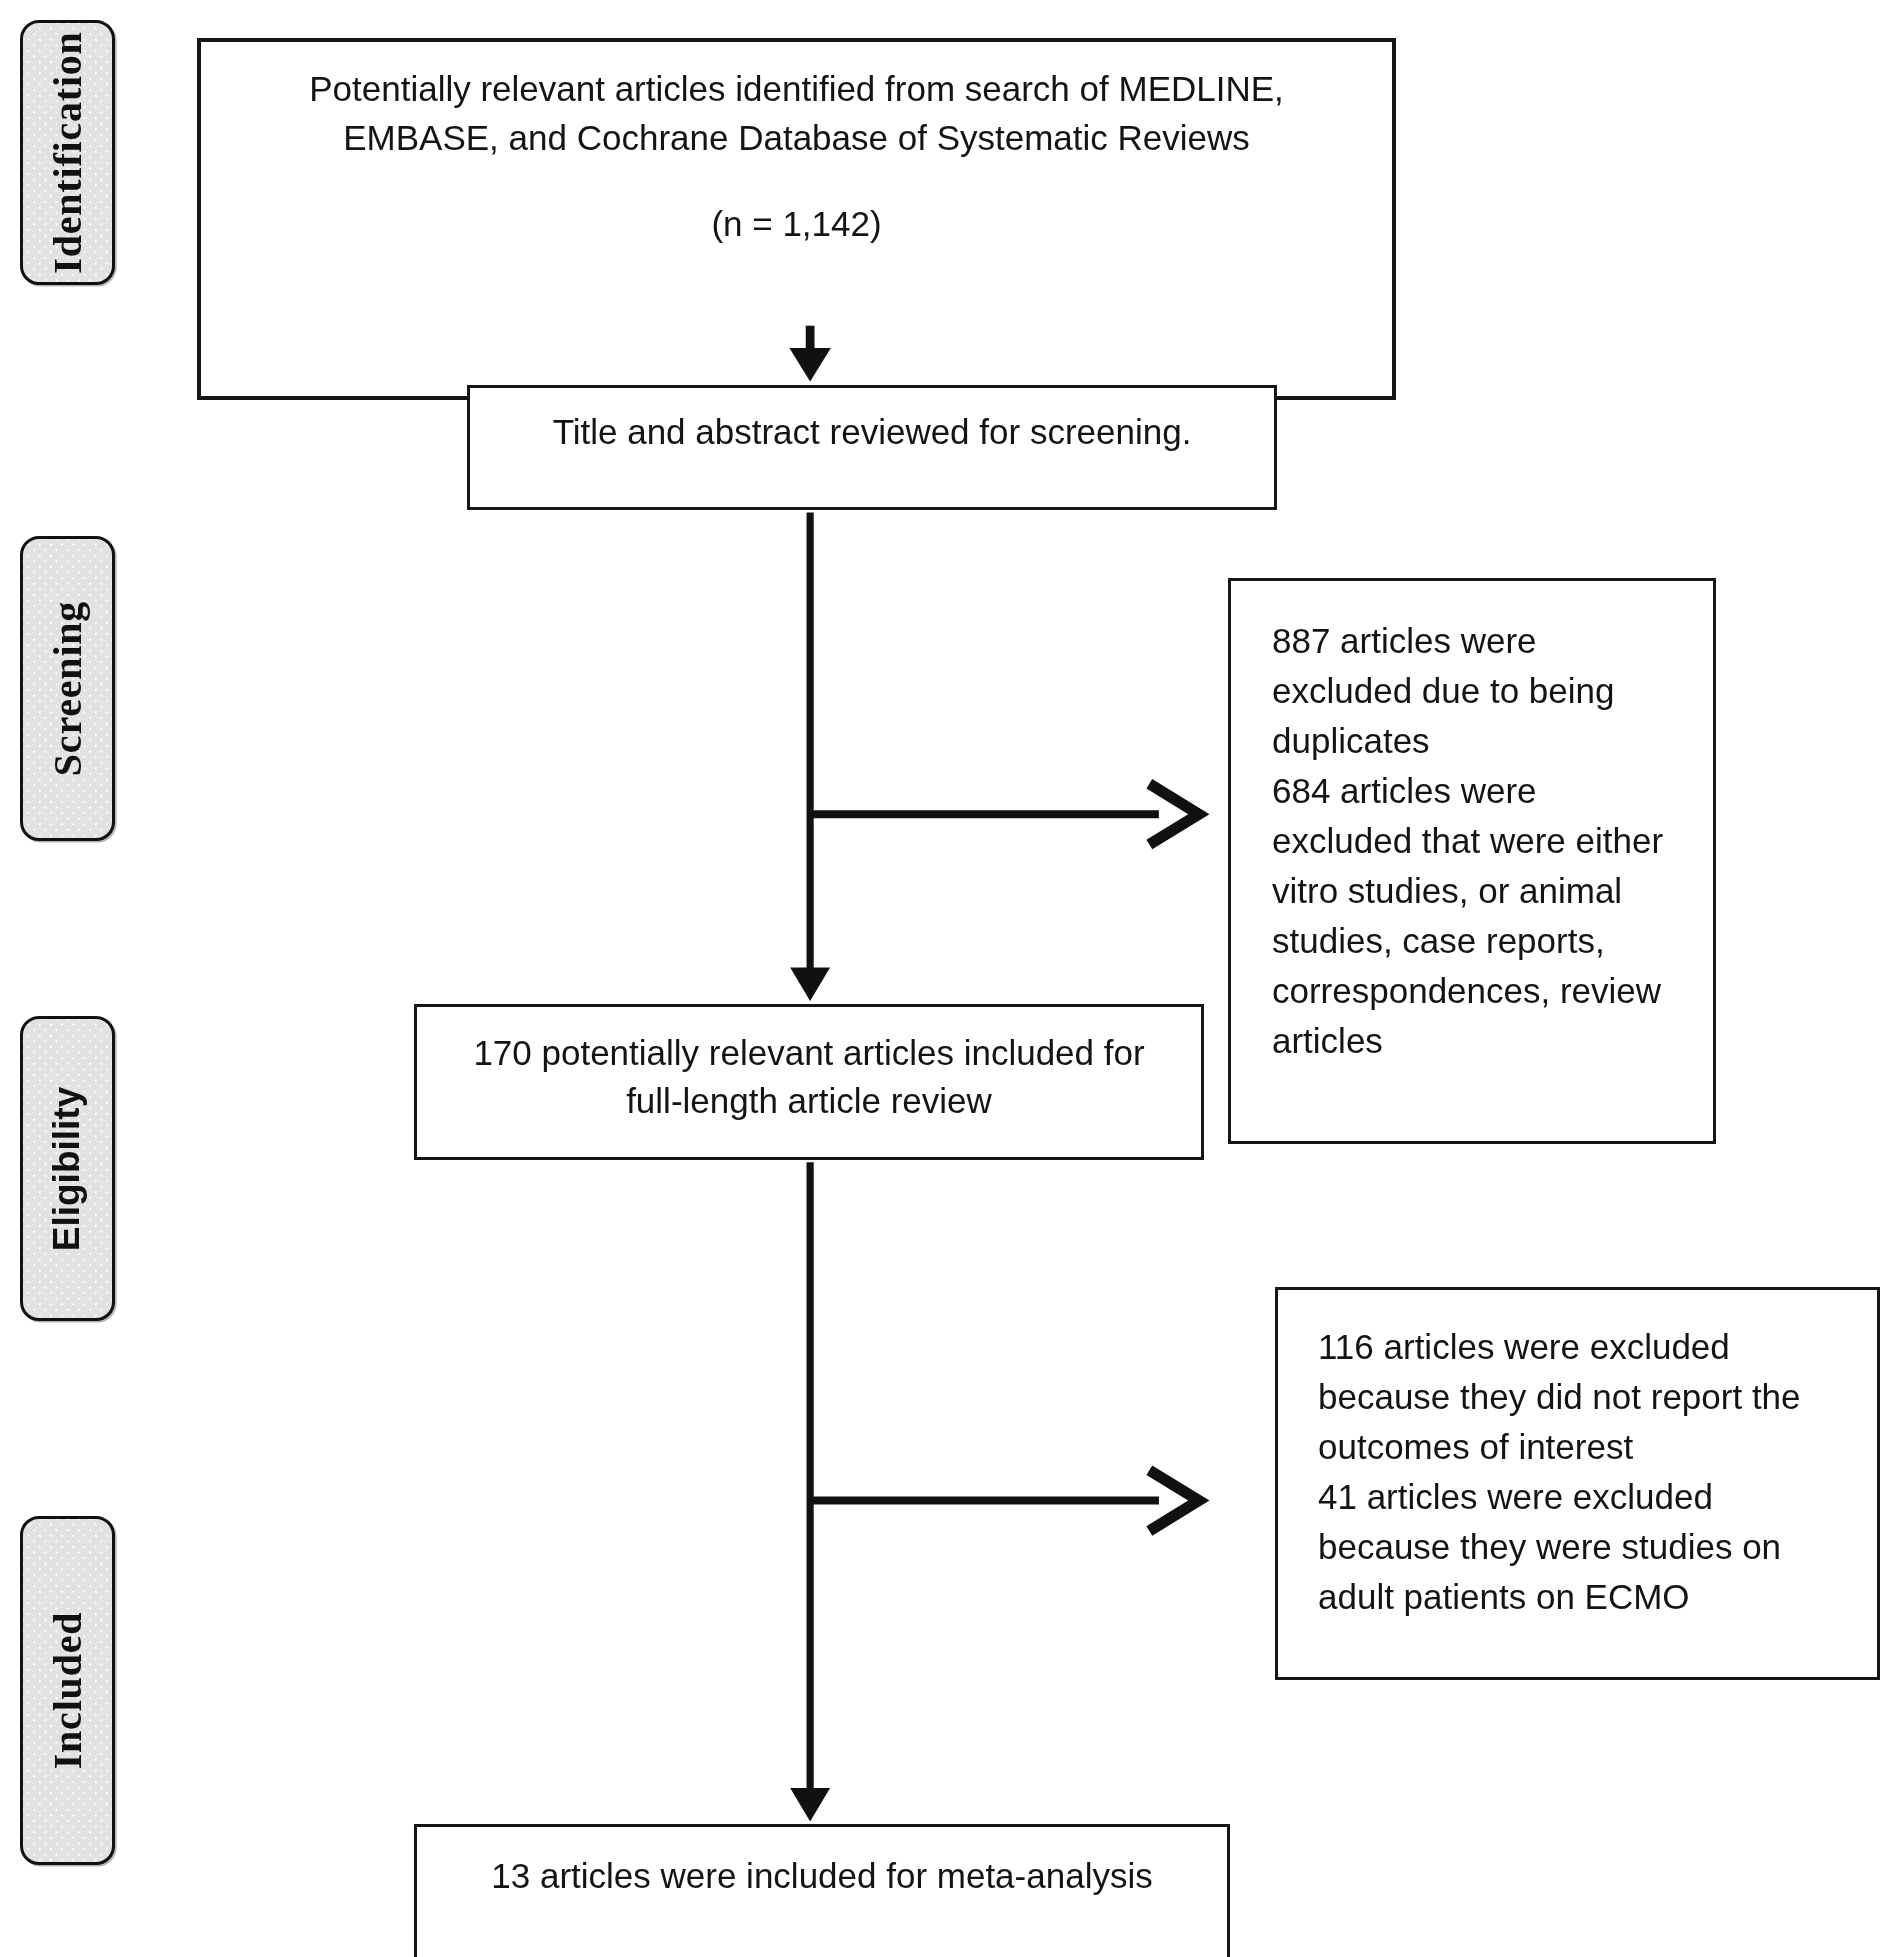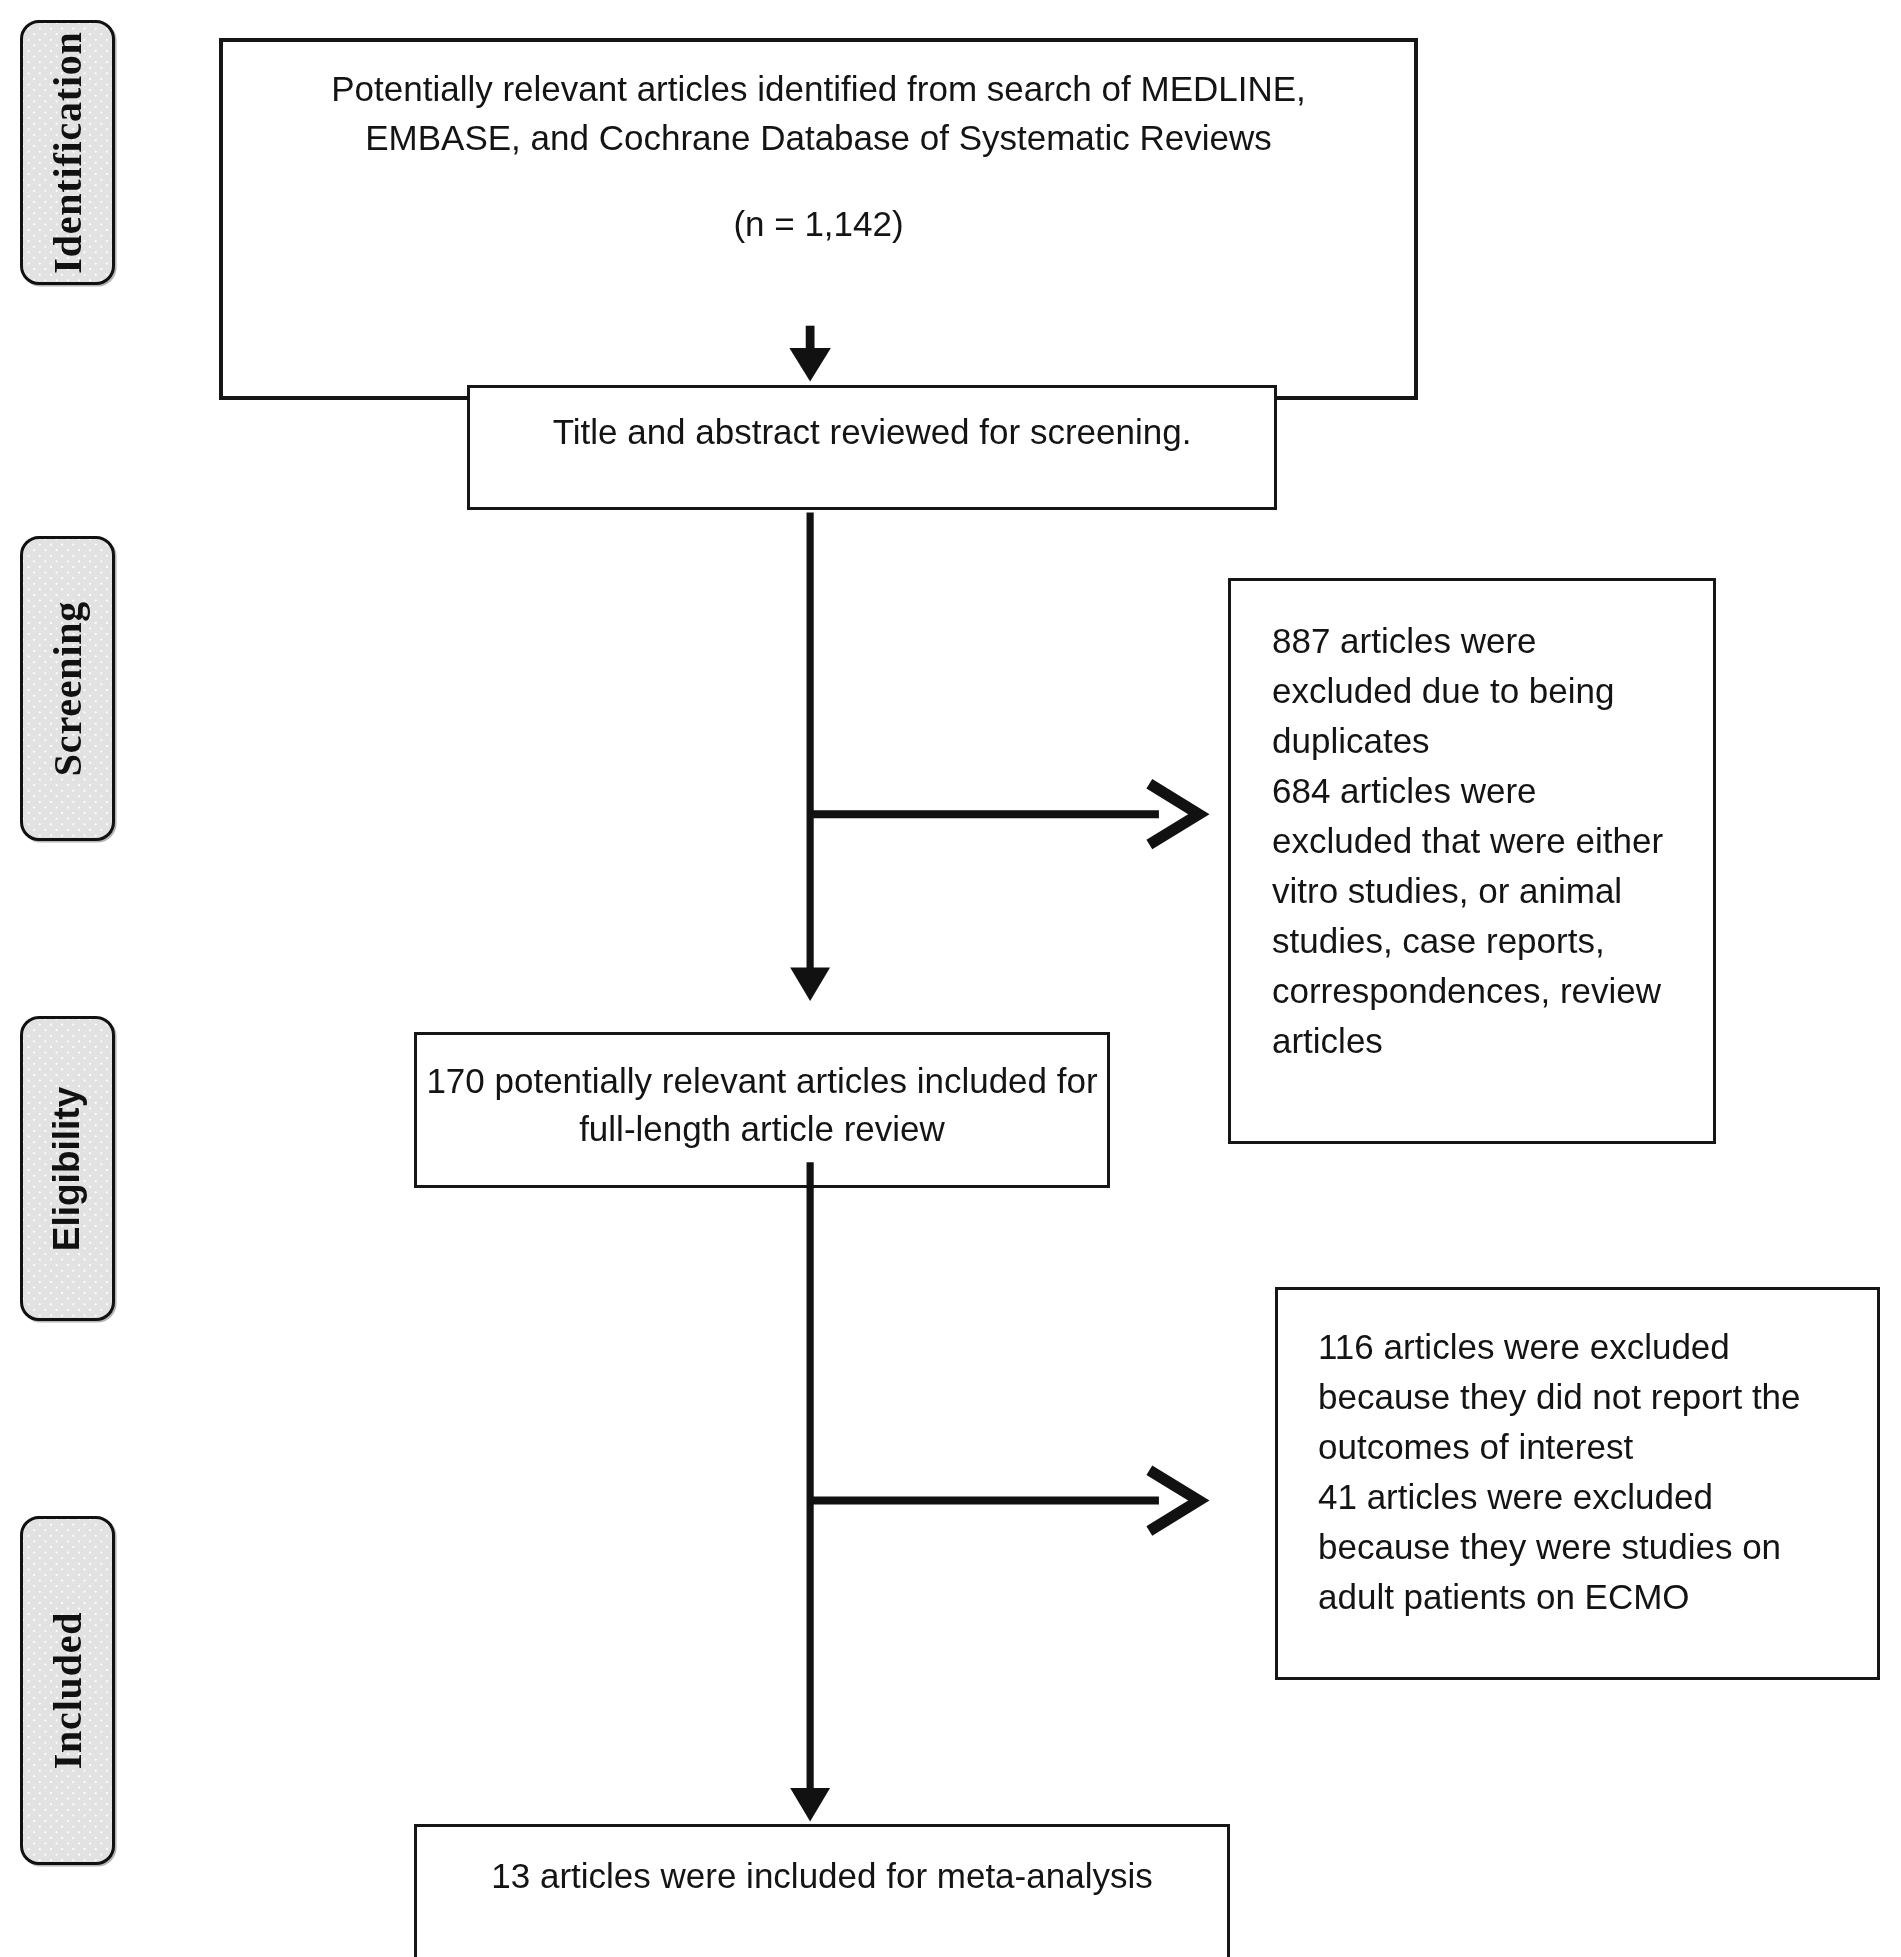--- a/index.html
+++ b/index.html
@@ -59,24 +59,24 @@
     font-size: 35px;
     line-height: 49px;
     color: #141414;
   }
   .fbox.centered { text-align: center; }
   .fbox .count { margin-top: 37px; }
   .fbox.lefttext { text-align: left; }
   .fbox .para + .para { }
   .excl { line-height: 50px; }
 
-  #box-identified   { left: 219px;  top: 38px;   width: 1199px; height: 362px; padding-top: 22.3px; }
+  #box-identified   { left: 197px;  top: 38px;   width: 1199px; height: 362px; padding-top: 22.3px; }
   #box-screened     { left: 459px;  top: 385px;  width: 810px; height: 125px; padding-top: 19px; margin-left: 8px; }
   #box-excl-screen  { left: 1228px; top: 578px;  width: 488px;  height: 566px; padding: 35px 24px 0 41px; }
-  #box-fulltext     { left: 414px;  top: 1004px; width: 696px; height: 156px; padding-top: 22.3px; line-height: 48px; margin-top: 28px; }
+  #box-fulltext     { left: 414px;  top: 1004px; width: 790px; height: 156px; padding-top: 22.3px; line-height: 48px; }
   #box-excl-elig    { left: 1275px; top: 1287px; width: 605px;  height: 393px; padding: 32px 24px 0 40px; }
   #box-included     { left: 414px;  top: 1824px; width: 816px; height: 154px; padding-top: 24px; }
 
   
   #arrows {
     position: absolute;
     left: 0; top: 0;
     width: 1902px;
     height: 1958px;
     pointer-events: none;

